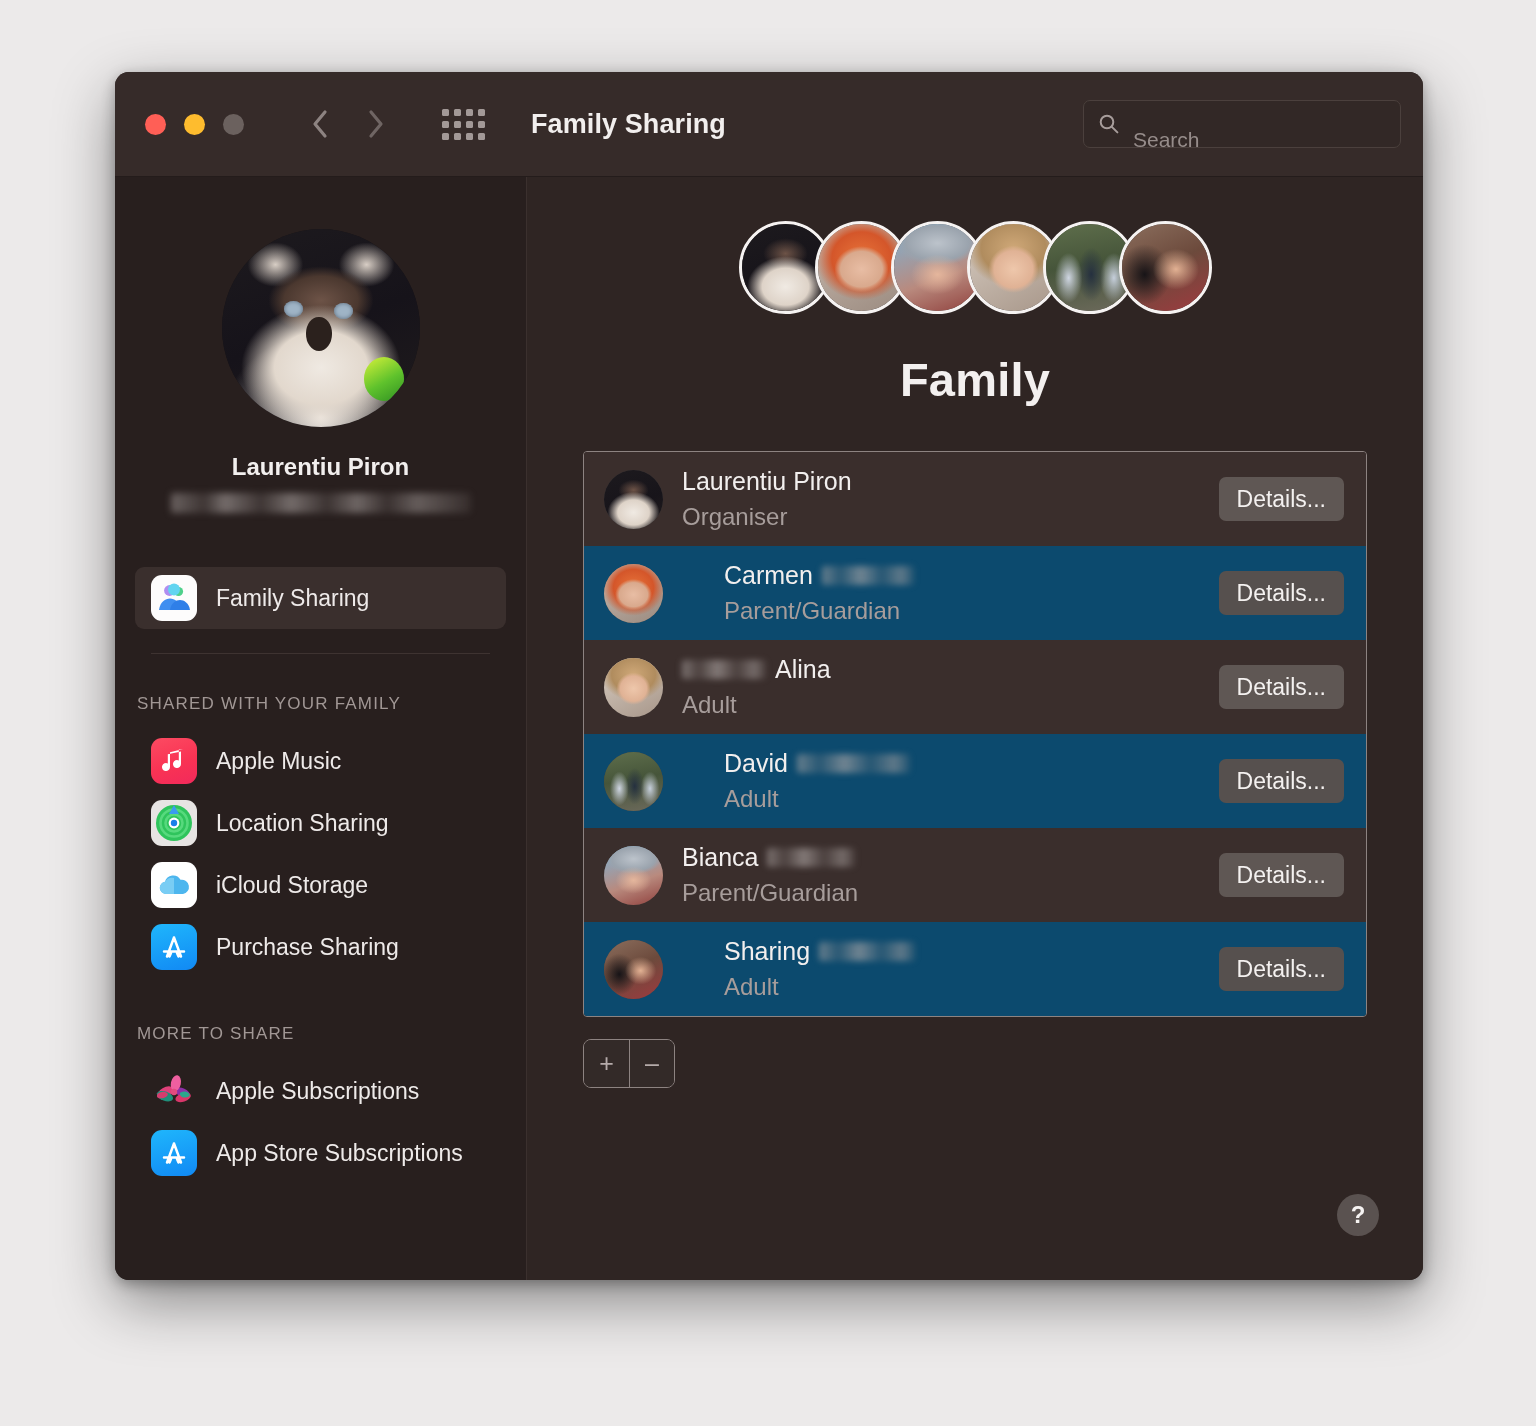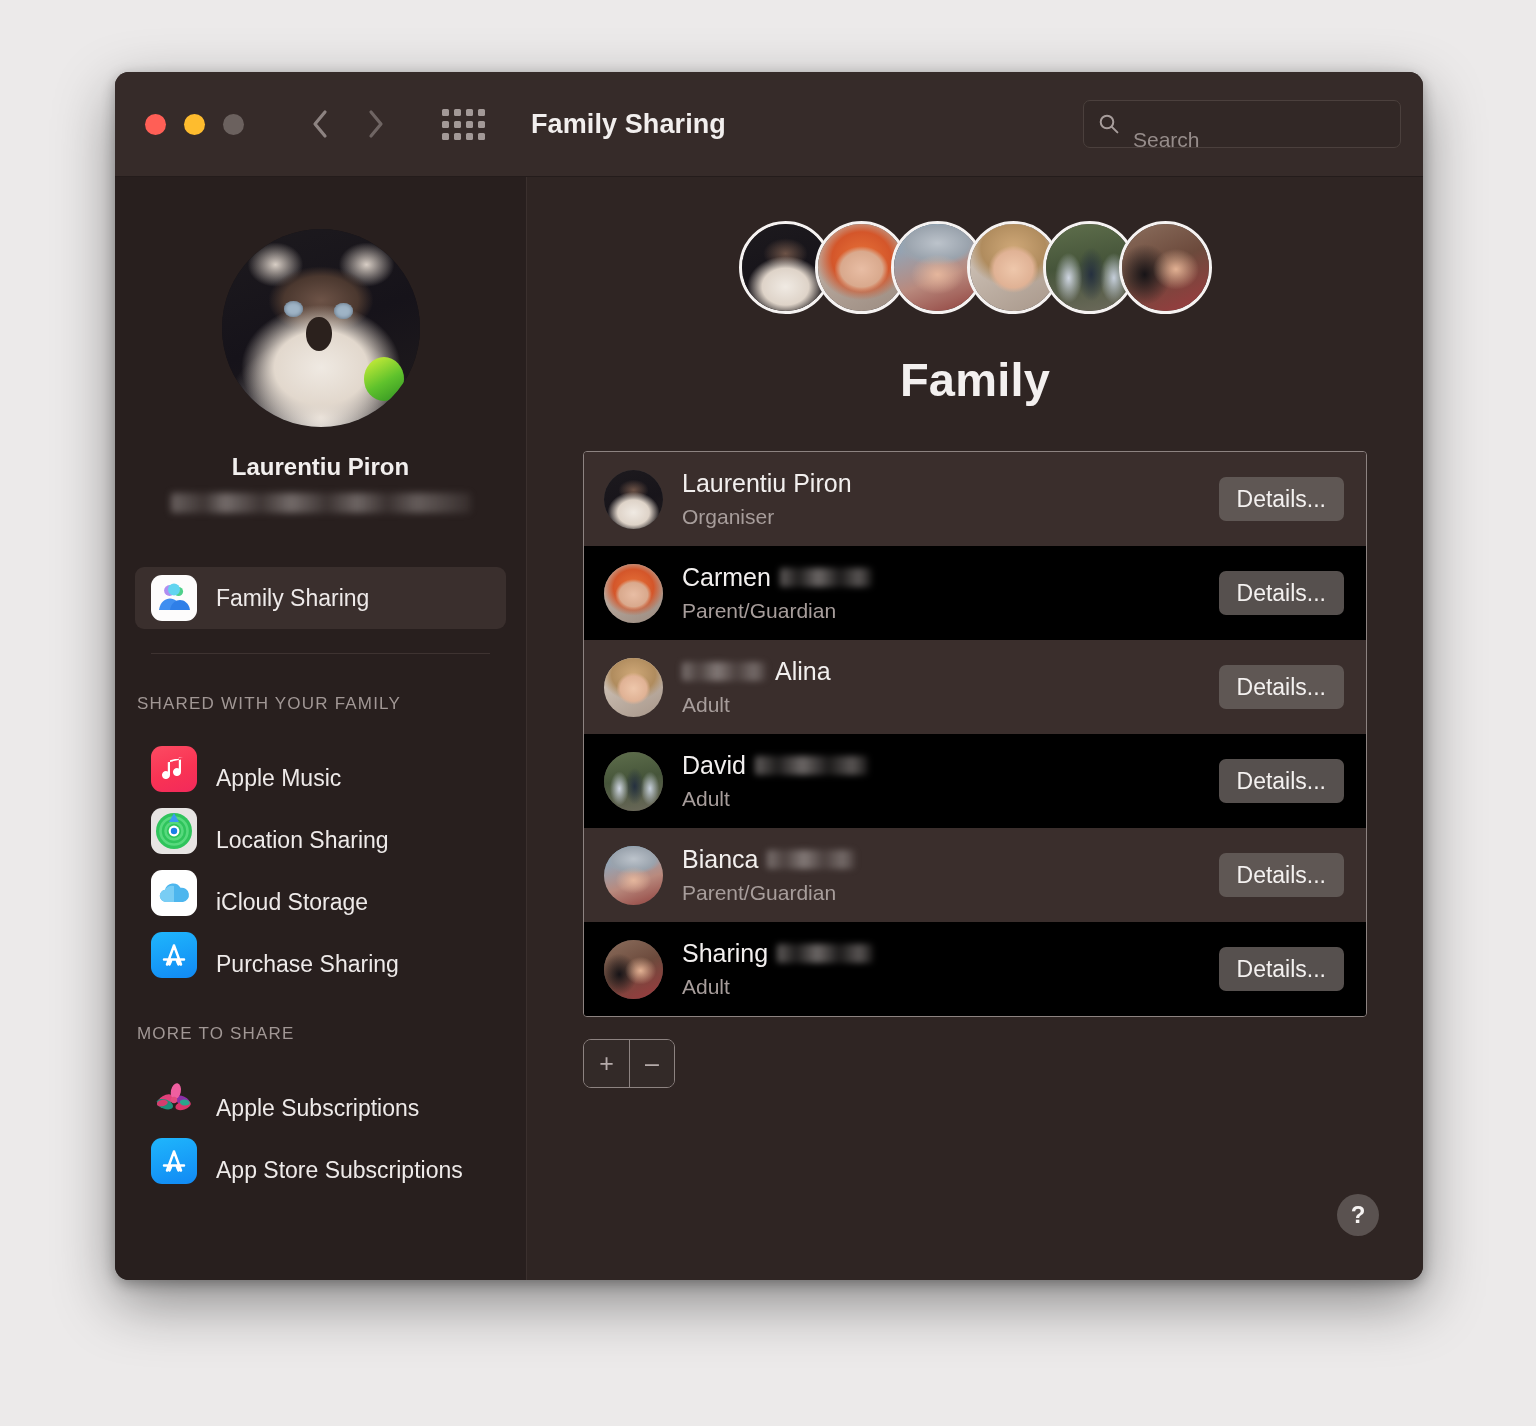--- a/index.html
+++ b/index.html
@@ -165,21 +165,21 @@
   .sec-title {
     color: #a19795;
     font-size: 17px;
     letter-spacing: 1.2px;
     margin: 40px 0 16px 2px;
     font-weight: normal;
   }
   .sec-title.second { margin-top: 46px; }
 
   .side-link {
-    display: flex; align-items: flex-end; gap: 19px;
+    display: flex; align-items: center; gap: 19px;
     height: 62px; padding: 0 16px;
     color: #eeeae9; font-size: 23px;
     border-radius: 9px;
   }
 
   
   .app-ico { width: 46px; height: 46px; border-radius: 11px; flex: 0 0 auto; position: relative; overflow: hidden; }
   .ico-family { background: #fdfcfc; display:flex; align-items:center; justify-content:center; }
   .ico-music { background: linear-gradient(160deg, #fc4b62 0%, #f93354 55%, #f2295b 100%); display:flex; align-items:center; justify-content:center; }
   .ico-find { background: #e7e4e3; display:flex; align-items:center; justify-content:center; }
@@ -224,21 +224,21 @@
     border: 1px solid #8d8381;
     border-radius: 4px;
     overflow: hidden;
   }
   .member-row {
     display: flex; align-items: center;
     height: 94px;
     padding: 0 22px 0 20px;
     background: #3a2e2c;
   }
-  .member-row.alt { background: #000000; }
+  .member-row.alt { background: #0c4a6e; gap: 42px; }
 
   .m-av {
     width: 59px; height: 59px; border-radius: 50%;
     flex: 0 0 auto; overflow: hidden; position: relative;
     background: #4a4340; margin-right: 19px;
   }
   .m-text { flex: 1 1 auto; min-width: 0; }
   .m-name {
     display: flex; align-items: center; gap: 9px;
     color: #f2efee; font-size: 25px;
@@ -246,21 +246,21 @@
   .redact {
     display: inline-block;
     height: 19px;
     border-radius: 3px;
     background: linear-gradient(90deg,
       rgba(178,170,168,0.55) 0%, rgba(150,142,140,0.20) 20%,
       rgba(180,172,170,0.60) 42%, rgba(150,142,140,0.18) 65%,
       rgba(172,164,162,0.52) 86%, rgba(150,142,140,0.15) 100%);
     filter: blur(3px);
   }
-  .m-role { color: #a79d9b; font-size: 21px; margin-top: 7px; }
+  .m-role { color: #a79d9b; font-size: 24px; margin-top: 7px; }
 
   .details-btn {
     flex: 0 0 auto;
     background: #5f5754;
     color: #f4f1f0;
     border: none;
     border-radius: 7px;
     height: 44px;
     padding: 0 18px;
     font-size: 23px;

